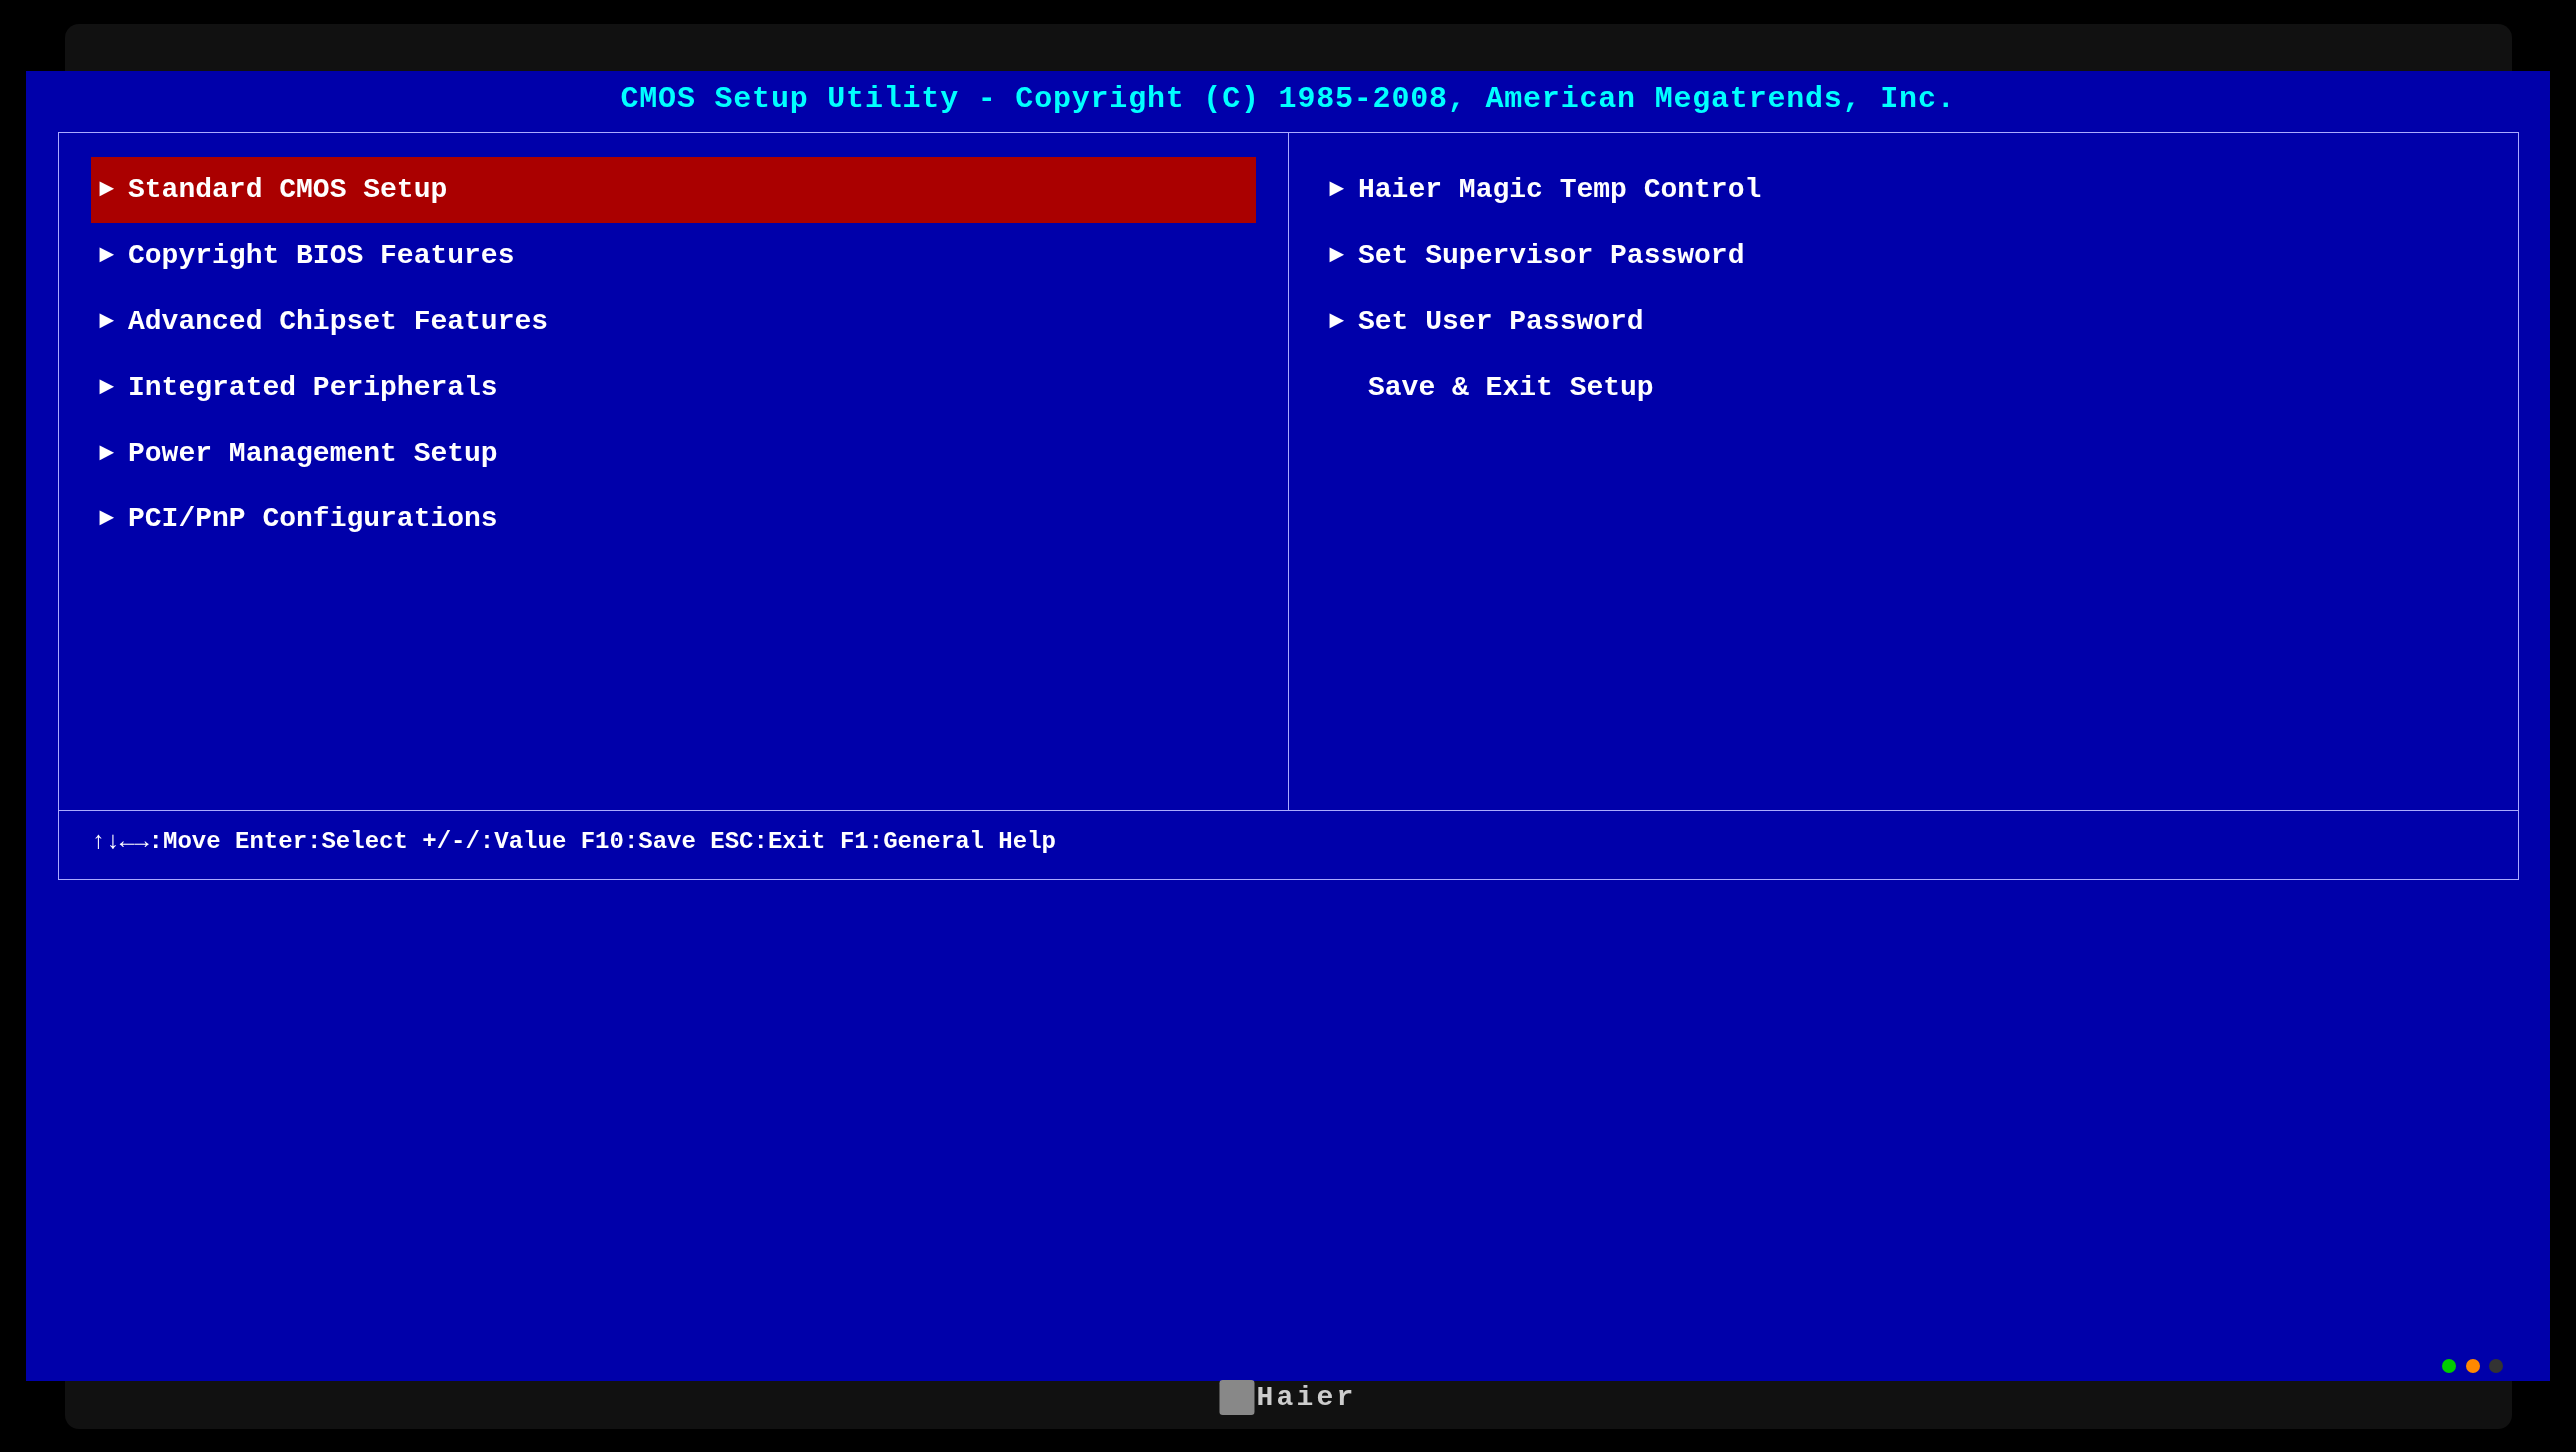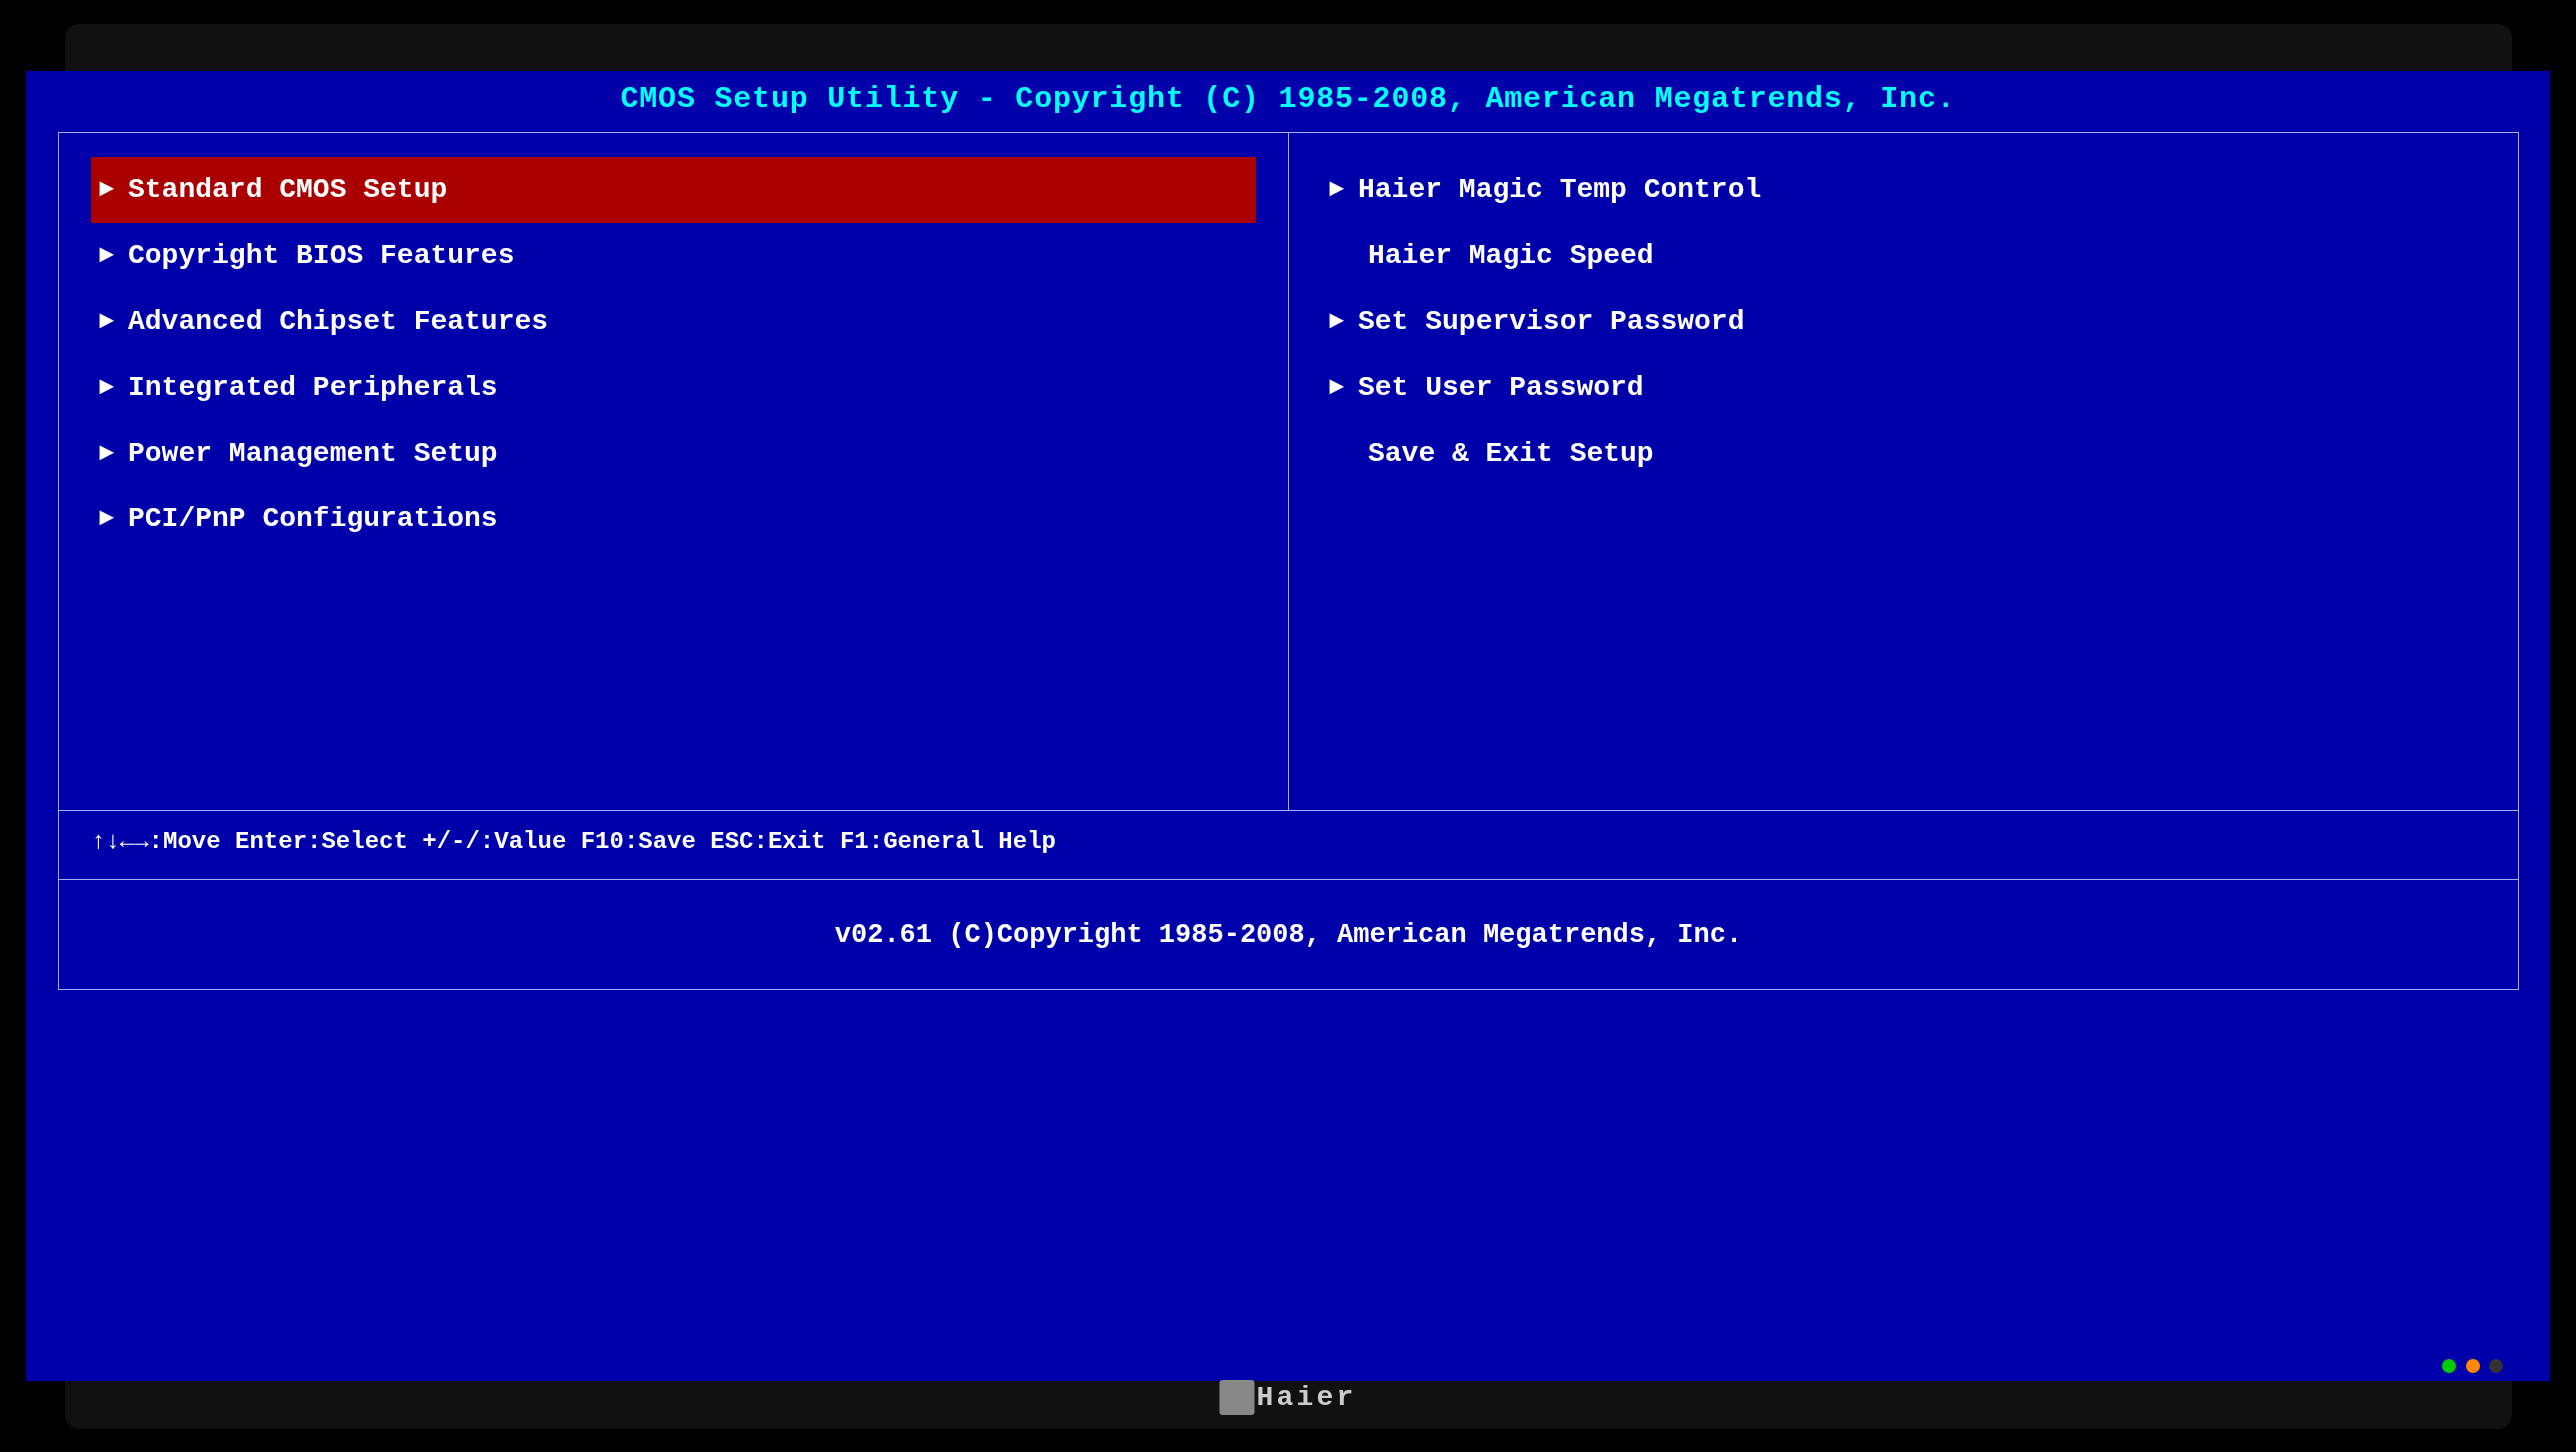--- a/index.html
+++ b/index.html
@@ -226,23 +226,20 @@
 
       </div>
 
       <div class="right-panel">
 
         <div class="menu-item">
           <span class="arrow">►</span>
           <span>Haier Magic Temp Control</span>
         </div>
 
-        <div class="menu-item no-arrow">
-          <span>Haier Magic Speed</span>
-        </div>
 
         <div class="menu-item">
           <span class="arrow">►</span>
           <span>Set Supervisor Password</span>
         </div>
 
         <div class="menu-item">
           <span class="arrow">►</span>
           <span>Set User Password</span>
         </div>
@@ -254,23 +251,20 @@
 
       </div>
     </div>
 
     <div class="status-bar">
       <div class="status-line1">
         <span>↑↓←→:Move   Enter:Select   +/-/:Value   F10:Save   ESC:Exit   F1:General Help</span>
       </div>
     </div>
 
-    <div class="version-bar">
-      <span>v02.61 (C)Copyright 1985-2008, American Megatrends, Inc.</span>
-    </div>
 
     <div class="indicator-lights">
       <div class="light green"></div>
       <div class="light orange"></div>
       <div class="light off"></div>
     </div>
 
   </div>
 
   <div class="monitor-brand">

